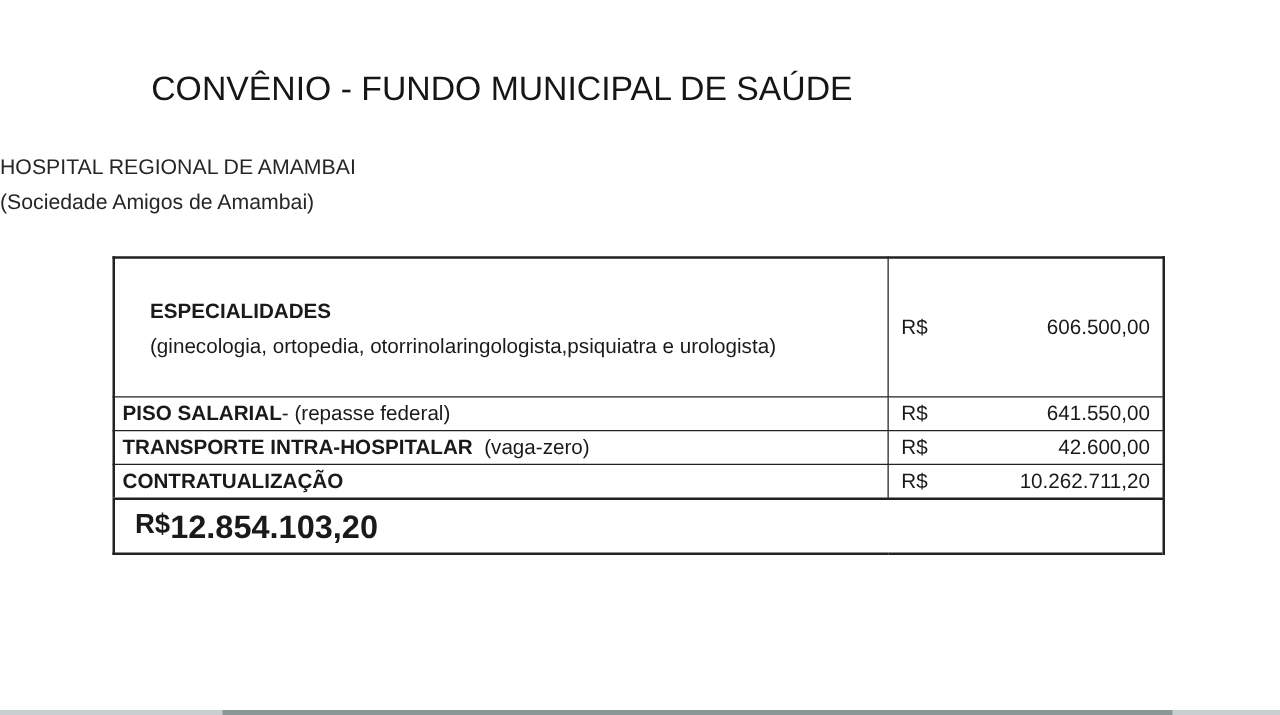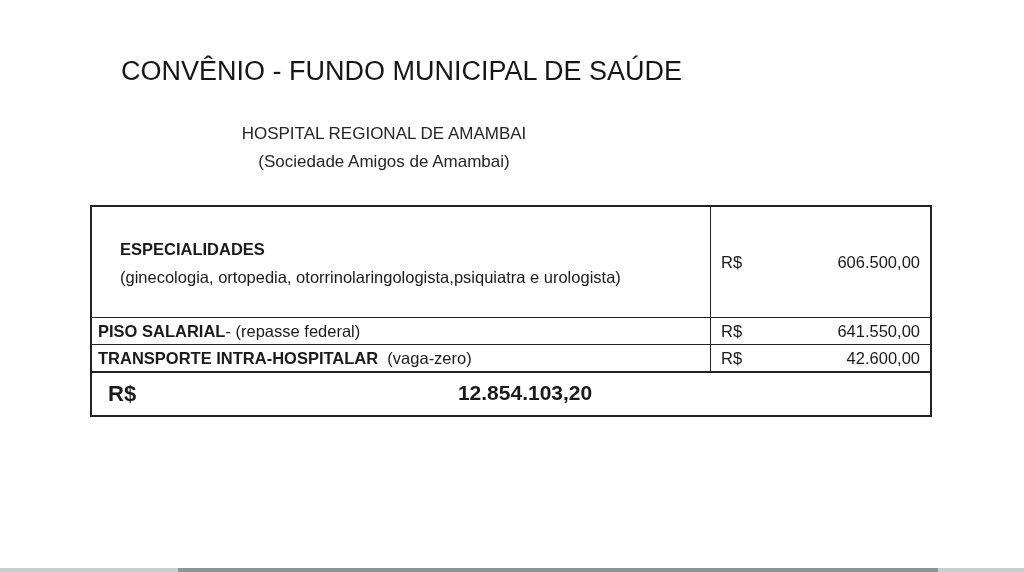--- a/index.html
+++ b/index.html
@@ -5,42 +5,42 @@
   html, body { margin: 0; padding: 0; }
   body {
     width: 1024px; height: 572px; background: #ffffff; position: relative; overflow: hidden;
     font-family: "Liberation Sans", "DejaVu Sans", sans-serif; color: #1a1a1a;
   }
   .title {
     position: absolute; left: 121px; top: 56px; font-size: 27px; letter-spacing: 0px;
     font-weight: normal; color: #161616; white-space: nowrap;
   }
   .subtitle {
-    position: absolute; left: 0; width: 768px; text-align: center; font-size: 17px; color: #262626;
+    position: absolute; left: 0; width: 768px; font-size: 17px; color: #262626;
     white-space: nowrap;
   }
   .sub1 { top: 124px; }
   .sub2 { top: 152px; }
   table.budget {
     position: absolute; left: 90px; top: 205px; width: 842px;
     border-collapse: collapse; border: 2px solid #222;
   }
   table.budget td { border: 1.5px solid #222; padding: 0 6px; font-size: 16.5px; vertical-align: middle; }
   td.label { width: 584px; }
   td.label b { font-weight: bold; }
   td.amount { position: relative; }
   .cur { position: absolute; left: 10px; }
   .val { display: block; text-align: right; padding-right: 4px; }
   tr.r28 td { height: 26px; }
   tr.spec td.label { padding-top: 8px; padding-bottom: 6px; line-height: 28px; padding-left: 28px; }
   tr.spec td { height: 96px; }
   tr.cir td { height: 30px; vertical-align: bottom; padding-bottom: 2px; }
   tr.total td { height: 42px; border-top: 2px solid #222; }
   tr.total .tcur { font-weight: bold; font-size: 22px; padding-left: 10px; }
-  tr.total .tval { font-weight: bold; font-size: 21px; text-align: center; display: block; padding-right: 10px; }
+  tr.total .tval { font-weight: bold; font-size: 26px; text-align: left; display: block; padding-right: 10px; }
   .bottom-strip {
     position: absolute; left: 0; top: 568px; width: 1024px; height: 4px; background: #c9cfcf;
   }
   .bottom-strip .dark { position: absolute; left: 178px; width: 760px; height: 4px; background: #8b9696; }
 </style>
 </head>
 <body>
 
 <div class="title">CONVÊNIO - FUNDO MUNICIPAL DE SAÚDE</div>
 <div class="subtitle sub1">HOSPITAL REGIONAL DE AMAMBAI</div>
@@ -62,20 +62,27 @@
           <span class="val">641.550,00</span>
         </td>
   </tr>
   <tr class="r28">
     <td class="label" style="white-space:pre;"><b>TRANSPORTE INTRA-HOSPITALAR</b><span>  (vaga-zero)</span></td>
     <td class="amount">
           <span class="cur">R$</span>
           <span class="val">42.600,00</span>
         </td>
   </tr>
+  <tr class="r28">
+    <td class="label"><b>CONTRATUALIZAÇÃO</b><span></span></td>
+    <td class="amount">
+          <span class="cur">R$</span>
+          <span class="val">10.262.711,20</span>
+        </td>
+  </tr>
   <tr class="total">
     <td colspan="2" style="border-right:2px solid #222;">
       <span class="tcur" style="float:left;">R$</span>
       <span class="tval">12.854.103,20</span>
     </td>
   </tr>
 </tbody>
   </table>
 
 <div class="bottom-strip">

